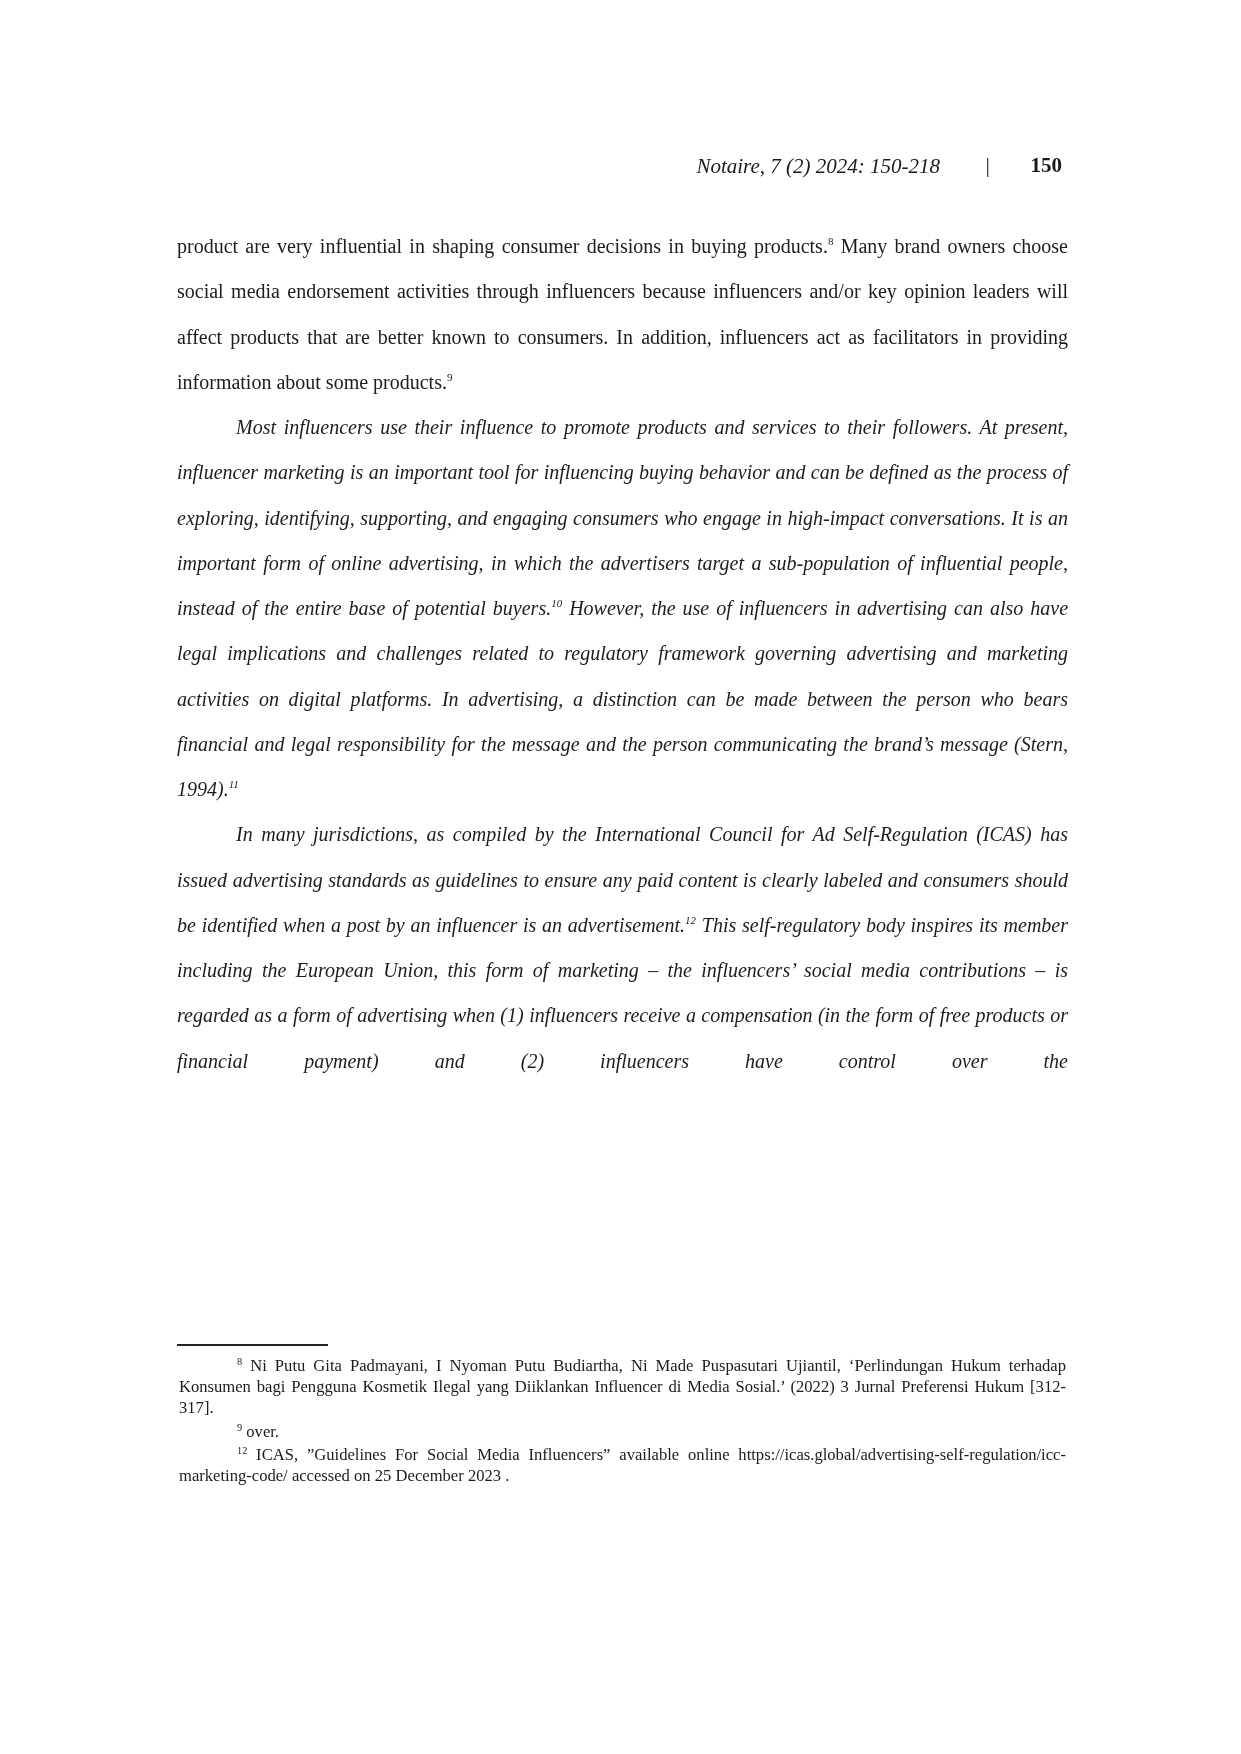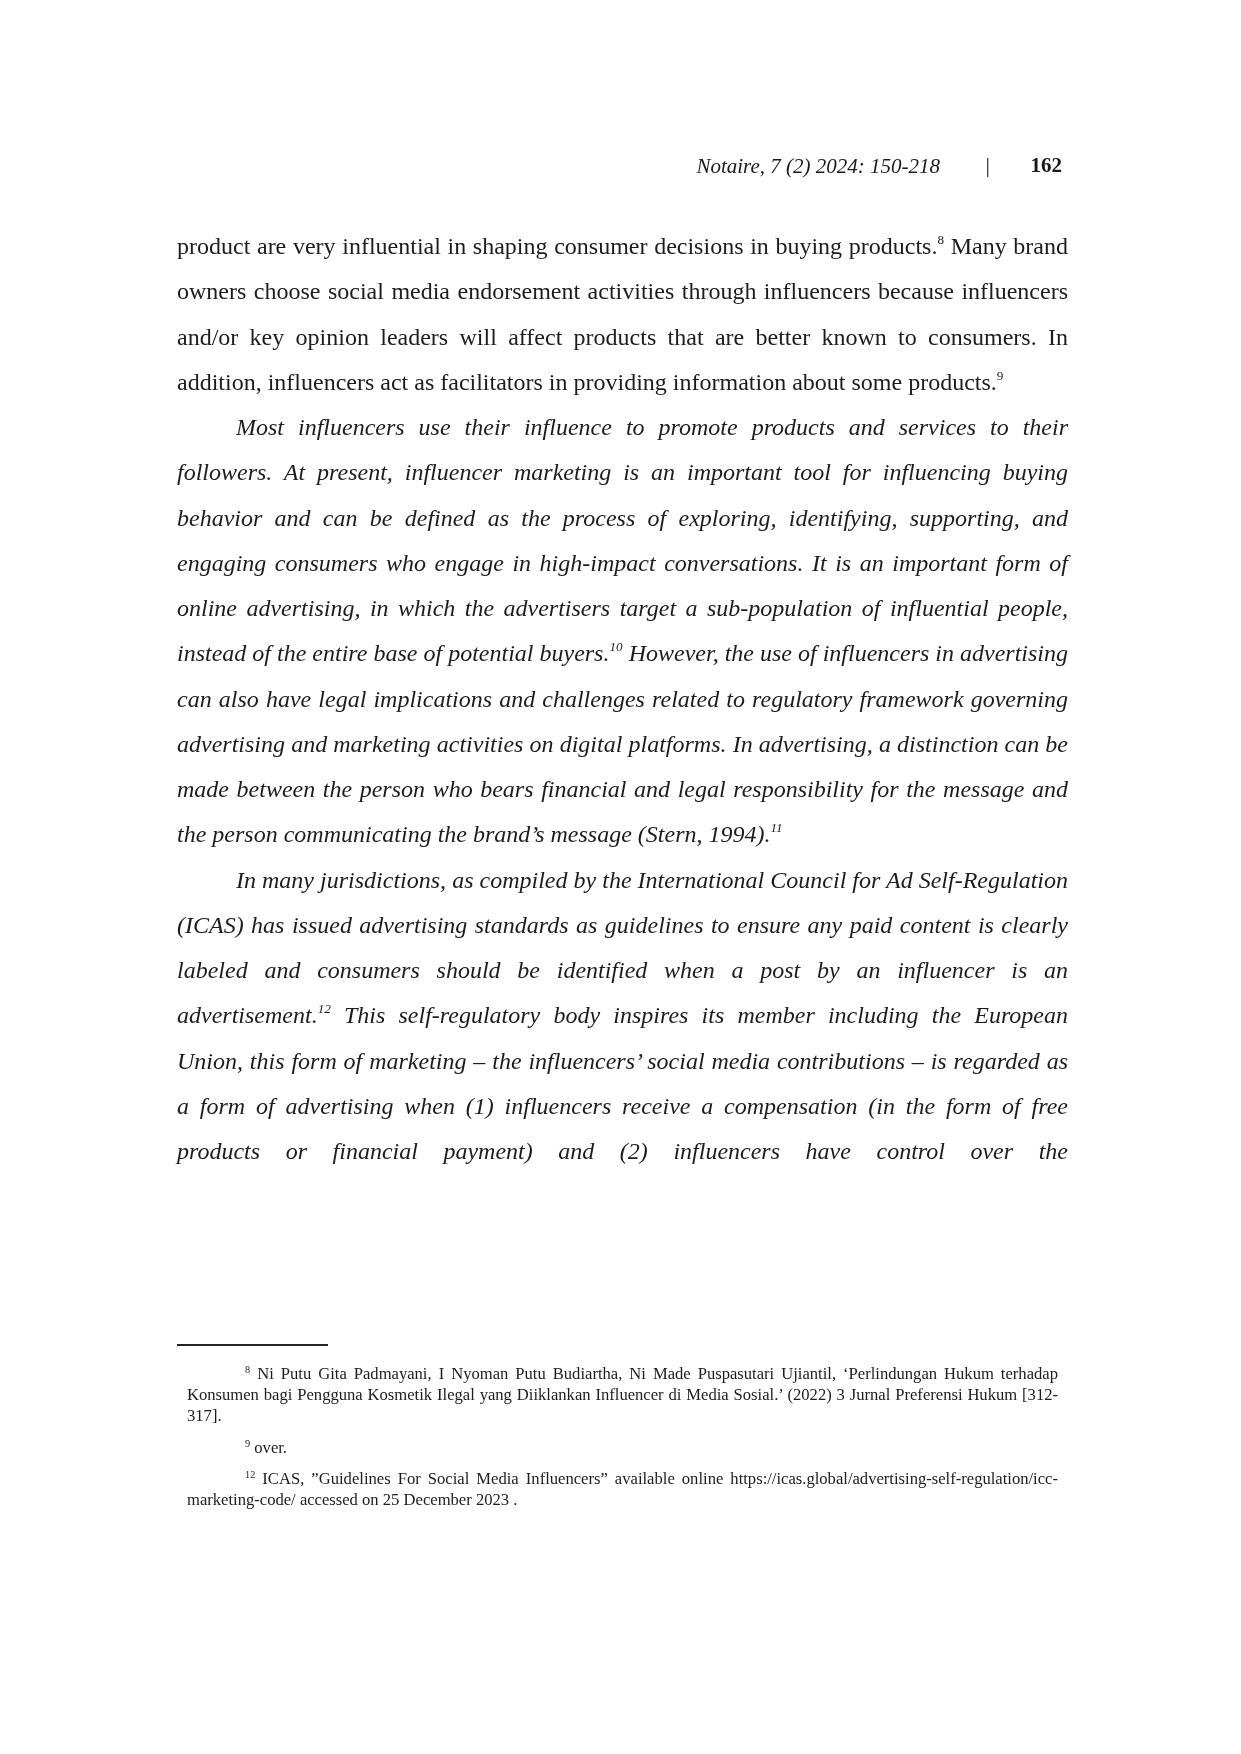--- a/index.html
+++ b/index.html
@@ -8,42 +8,42 @@
   .page { position: absolute; left: 0; top: 0; width: 1241px; height: 1754px; background: #fff; }
 
   .running-header { position: absolute; top: 152px; left: 177px; width: 891px; height: 30px;
                     font-family: "Liberation Serif", serif; font-size: 21px; color: #1a1a1a; }
   .running-header .journal { position: absolute; right: 128px; top: 2px; font-style: italic; white-space: nowrap; }
   .running-header .journal b { font-weight: normal; }
   .running-header .sep { position: absolute; right: 78px; top: 0px; font-size: 22px; }
   .running-header .pageno { position: absolute; right: 6px; top: 1px; font-weight: bold; font-size: 21px; }
 
   .body-text { position: absolute; left: 177px; top: 224px; width: 891px;
-               font-family: "Liberation Serif", serif; font-size: 24px; line-height: 45.25px;
+               font-family: "Liberation Serif", serif; font-size: 20px; line-height: 45.25px;
                text-align: justify; color: #1c1c1c; }
   .body-text p { margin: 0; }
   .body-text p.indent { text-indent: 59px; font-style: italic; }
   sup { font-size: 0.55em; vertical-align: 0.75em; line-height: 0; }
 
   .fn-rule { position: absolute; left: 177px; top: 1344px; width: 151px; height: 0; border-top: 2px solid #222; }
   .footnotes { position: absolute; left: 177px; top: 1353px; width: 891px;
                font-family: "Liberation Serif", serif; font-size: 16.6px; line-height: 21.2px;
                text-align: justify; color: #1c1c1c; }
-  .footnotes p { margin: 10px; text-indent: 58px; }
+  .footnotes p { margin: 2px; text-indent: 58px; }
   .footnotes sup { font-size: 0.62em; vertical-align: 0.6em; }
 </style>
 </head>
 <body>
 
 <div class="page">
 
   <div class="running-header">
     <span class="journal"><b>Notaire,</b><span> 7 (2) 2024: 150-218</span></span>
     <span class="sep">|</span>
-    <span class="pageno">162</span>
+    <span class="pageno">150</span>
   </div>
 
   <div class="body-text">
     <p><span>product are very influential in shaping consumer decisions in buying products.</span><sup>8</sup><span> Many brand owners choose social media endorsement activities through influencers because influencers and/or key opinion leaders will affect products that are better known to consumers. In addition, influencers act as facilitators in providing information about some products.</span><sup>9</sup></p>
     <p class="indent"><span>Most influencers use their influence to promote products and services to their followers. At present, influencer marketing is an important tool for influencing buying behavior and can be defined as the process of exploring, identifying, supporting, and engaging consumers who engage in high-impact conversations. It is an important form of online advertising, in which the advertisers target a sub-population of influential people, instead of the entire base of potential buyers.</span><sup>10</sup><span> However, the use of influencers in advertising can also have legal implications and challenges related to regulatory framework governing advertising and marketing activities on digital platforms. In advertising, a distinction can be made between the person who bears financial and legal responsibility for the message and the person communicating the brand’s message (Stern, 1994).</span><sup>11</sup></p>
     <p class="indent" style="text-align-last: justify;"><span>In many jurisdictions, as compiled by the International Council for Ad Self-Regulation (ICAS) has issued advertising standards as guidelines to ensure any paid content is clearly labeled and consumers should be identified when a post by an influencer is an advertisement.</span><sup>12</sup><span> This self-regulatory body inspires its member including the European Union, this form of marketing – the influencers’ social media contributions – is regarded as a form of advertising when (1) influencers receive a compensation (in the form of free products or financial payment) and (2) influencers have control over the</span></p>
   </div>
 
   <div class="fn-rule"></div>
 

